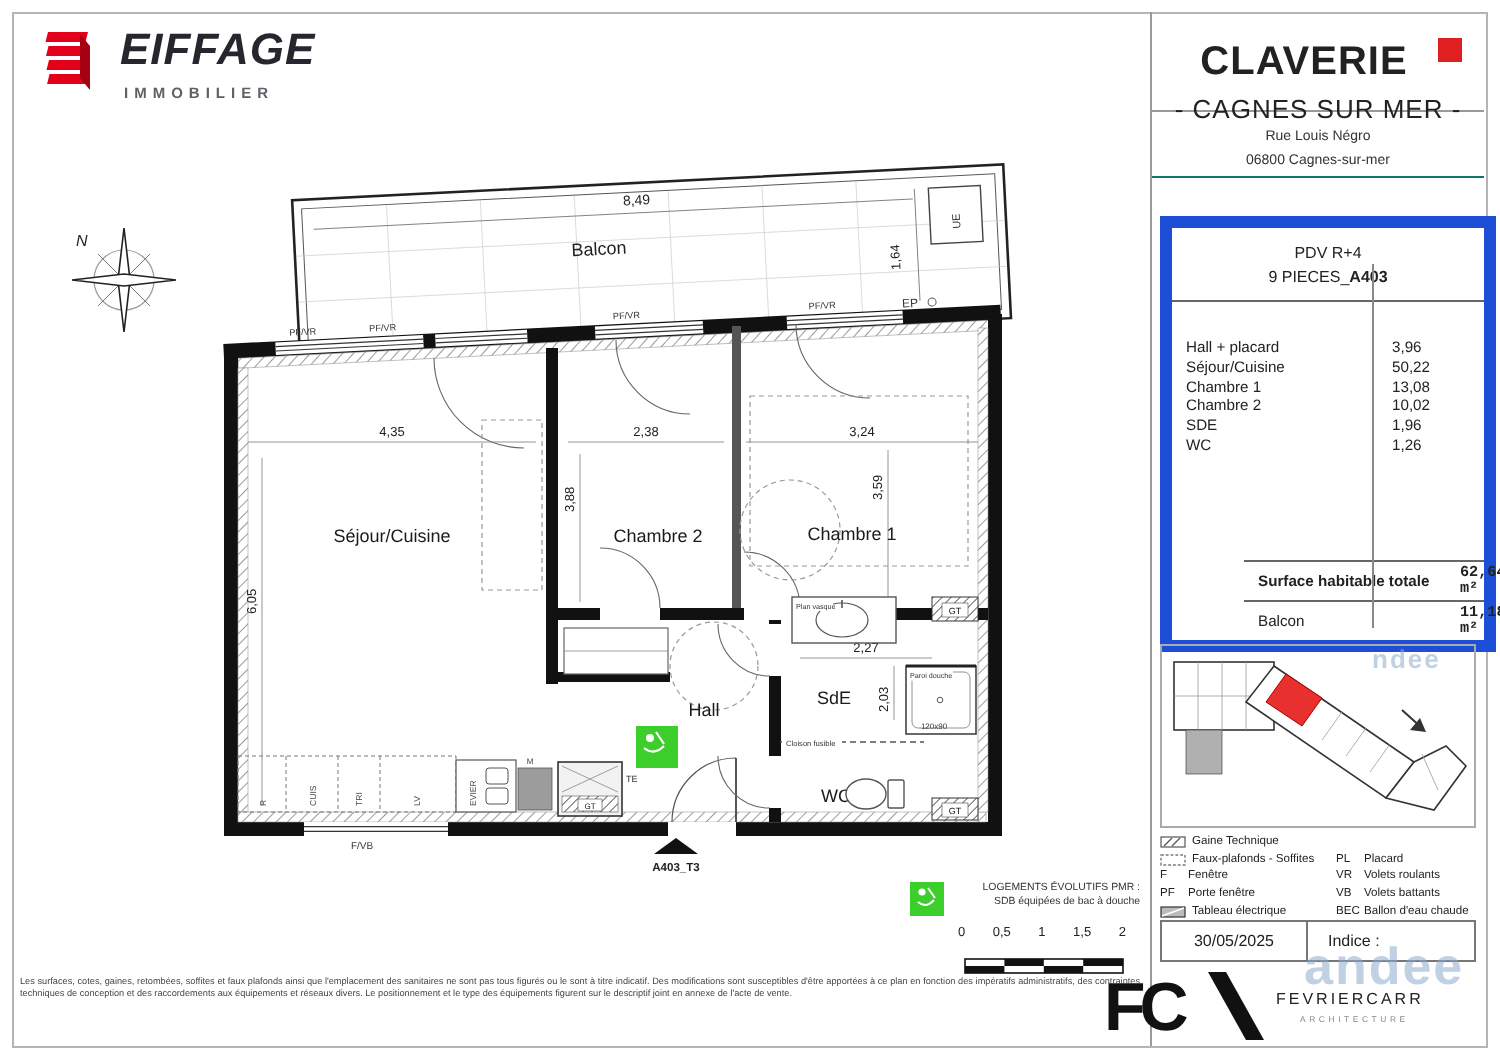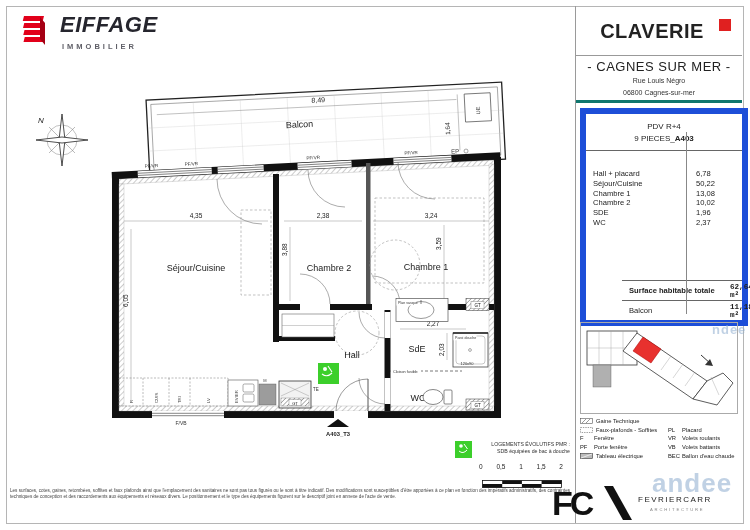--- a/index.html
+++ b/index.html
@@ -9,21 +9,21 @@
   .vdivider{position:absolute;left:575px;top:6px;width:1px;height:517px;background:#9a9a9a;}
   
   .brand{position:absolute;left:16px;top:12px;display:flex;align-items:flex-start;}
   .brand-text{margin-left:8px;}
   .brand-name{font-size:22px;font-weight:bold;font-style:italic;letter-spacing:.5px;color:#26262e;text-align:center;}
   .brand-sub{font-size:7.5px;letter-spacing:3px;color:#606068;margin-top:4px;padding-left:2px;font-weight:bold;}
   
   .titlebox{position:absolute;left:576px;top:6px;width:166px;height:49px;border-bottom:1px solid #999;}
   .title{position:absolute;left:0;right:14px;top:14px;text-align:center;font-size:20px;font-weight:bold;letter-spacing:.5px;}
   .redsq{position:absolute;right:11px;top:13px;width:12px;height:12px;background:#e02020;}
-  .citybox{position:absolute;left:576px;top:52px;width:166px;height:48px;border-bottom:3px solid #0f766e;text-align:center;}
+  .citybox{position:absolute;left:576px;top:40px;width:166px;height:48px;border-bottom:1px solid #0f766e;text-align:center;}
   .city{font-size:13px;margin-top:7px;letter-spacing:.5px;}
   .addr{font-size:7px;color:#333;line-height:8.5px;margin-top:3px;}
   .unitbox{position:absolute;left:580px;top:108px;width:156px;height:206px;border:6px solid #1d4ed8;display:flex;flex-direction:column;}
   .unit-head{padding-top:7px;text-align:center;font-size:8px;line-height:12px;border-bottom:1px solid #666;padding-bottom:5px;}
   .rooms{margin-top:18px;}
   .room-row{display:grid;grid-template-columns:100px 1fr;font-size:7.6px;line-height:9.8px;}
   .room-row .nm{padding-left:7px;}
   .room-row .ar{padding-left:10px;}
   .vline{position:absolute;left:686px;top:132px;width:1px;height:182px;background:#888;}
   .spacer{flex:1;}
@@ -36,21 +36,21 @@
   .lg-col1{position:absolute;left:0;top:0;width:92px;}
   .lg-col2{position:absolute;left:88px;top:8.6px;width:72px;}
   .lg-row{display:flex;align-items:center;height:8.6px;}
   .lg-ico{width:13px;height:6px;margin-right:3px;flex:0 0 13px;}
   .lg-ab{width:14px;flex:0 0 14px;}
   .daterow{position:absolute;left:580px;top:460px;width:156px;height:19px;border:1px solid #777;display:flex;font-size:8px;align-items:center;}
   .datecell{width:72px;text-align:center;border-right:1px solid #777;height:100%;line-height:19px;}
   .indcell{padding-left:10px;}
   .fca{position:absolute;left:552px;top:484px;width:160px;height:38px;}
   .wm{position:absolute;color:rgba(140,172,205,.55);font-weight:bold;letter-spacing:1px;}
-  .wm-top{left:712px;top:322px;font-size:13px;}
+  .wm-top{left:686px;top:322px;font-size:13px;}
   .wm-bottom{left:652px;top:468px;font-size:26px;}
   
   .pmr{position:absolute;left:455px;top:441px;display:flex;}
   .pmr-txt{width:94px;margin-left:4px;font-size:5.2px;line-height:6.8px;text-align:right;color:#333;}
   .scalelabels{position:absolute;left:479px;top:463px;width:84px;display:flex;justify-content:space-between;font-size:6.5px;}
   .scalebar{position:absolute;left:482px;top:474px;}
   .disclaimer{position:absolute;left:10px;top:488px;width:560px;font-size:4.6px;line-height:5.6px;color:#444;text-align:justify;}
   svg{font-family:"Liberation Sans",sans-serif;}
 </style>
 </head>
@@ -307,41 +307,41 @@
   </div>
 
   <div class="unitbox">
     <div class="unit-head">
       <div>PDV R+4</div>
       <div><span>9 PIECES_</span><span class="bold">A403</span></div>
     </div>
     <div class="rooms">
       <div class="room-row">
           <span class="nm">Hall + placard</span>
-          <span class="ar">6,78</span>
+          <span class="ar">3,96</span>
         </div>
       <div class="room-row">
           <span class="nm">Séjour/Cuisine</span>
           <span class="ar">50,22</span>
         </div>
       <div class="room-row">
           <span class="nm">Chambre 1</span>
           <span class="ar">13,08</span>
         </div>
       <div class="room-row">
           <span class="nm">Chambre 2</span>
           <span class="ar">10,02</span>
         </div>
       <div class="room-row">
           <span class="nm">SDE</span>
           <span class="ar">1,96</span>
         </div>
       <div class="room-row">
           <span class="nm">WC</span>
-          <span class="ar">2,37</span>
+          <span class="ar">1,26</span>
         </div>
     </div>
     <div class="spacer"></div>
     <div class="trow">
       <span class="nm bold">Surface habitable totale</span>
         <span class="ar bold">62,64 m²</span>
     </div>
     <div class="trow">
       <span class="nm">Balcon</span>
         <span class="ar bold">11,18 m²</span>
@@ -420,20 +420,24 @@
           <span class="lg-ab">VB</span>
           <span>Volets battants</span>
         </div>
       <div class="lg-row">
           <span class="lg-ab">BEC</span>
           <span>Ballon d'eau chaude</span>
         </div>
     </div>
   </div>
 
+  <div class="daterow">
+    <div class="datecell">30/05/2025</div>
+    <div class="indcell">Indice :</div>
+  </div>
 
   <div class="fca">
     <svg width="160" height="38" viewBox="0 0 160 38">
       <text x="0" y="31" font-size="34" font-weight="bold" letter-spacing="-3" fill="#111">FC</text>
       <polygon points="52,2 61,2 80,36 71,36" fill="#111"></polygon>
       <text x="86" y="18" font-size="8" letter-spacing="1.5" fill="#222">FEVRIERCARRE</text>
       <text x="98" y="27" font-size="4.2" letter-spacing="1.8" fill="#888">ARCHITECTURE</text>
     </svg>
   </div>
   <div class="wm wm-top">ndee</div>

